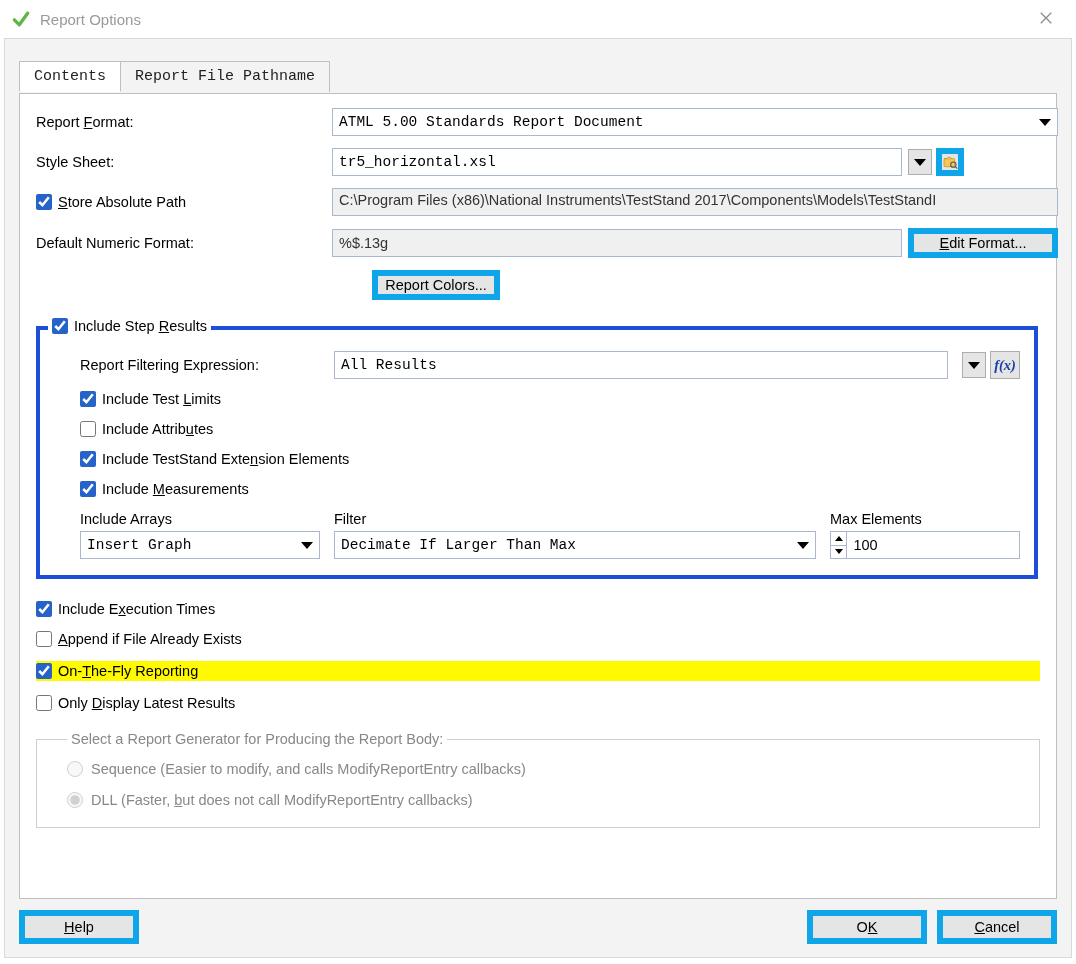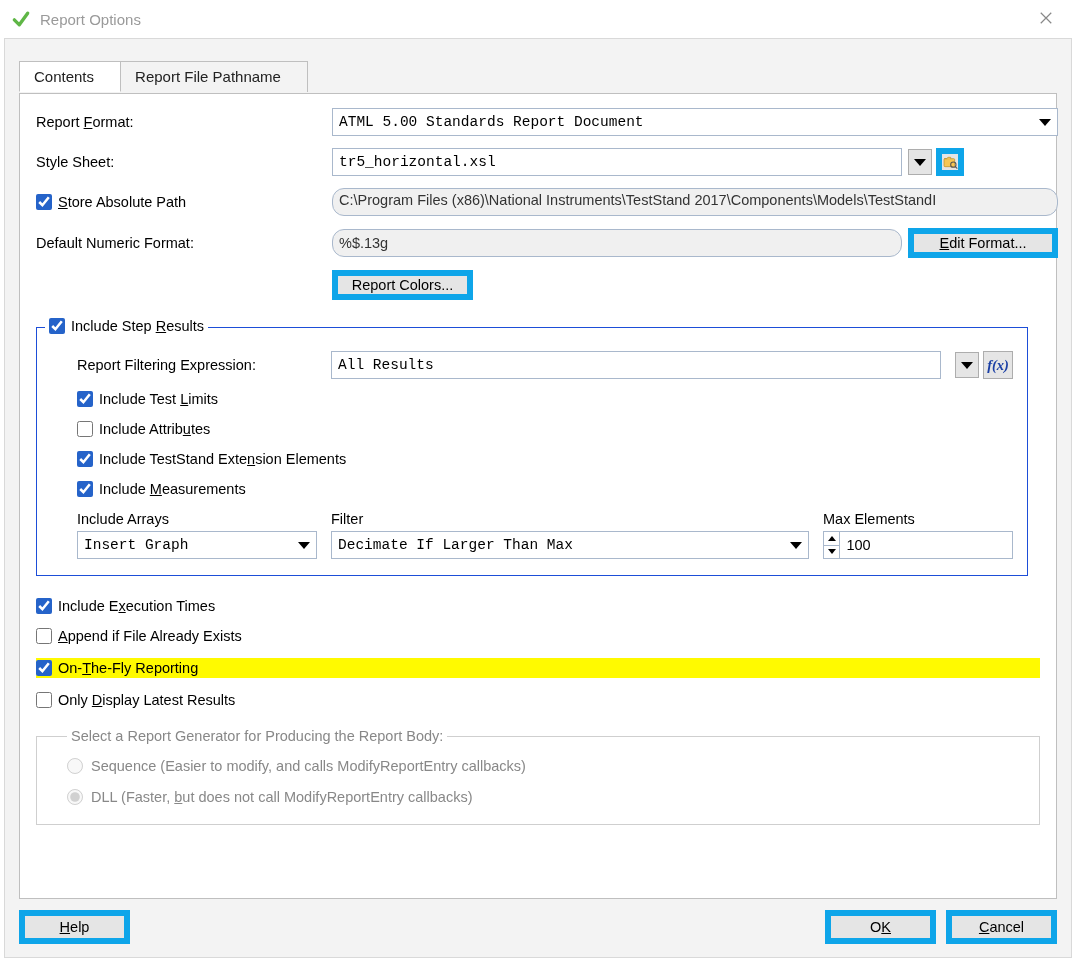--- a/index.html
+++ b/index.html
@@ -45,28 +45,29 @@
     background: #f3f3f3;
   }
   .tab-strip {
     display: flex;
     position: relative;
     top: 22px;
     left: 14px;
     z-index: 3;
   }
   .tab {
-    padding: 6px 26px 6px 14px;
+    padding: 6px 14px 6px 14px;
     border: 1px solid #bfbfbf;
     border-bottom: none;
     background: #f3f3f3;
     font-size: 15px;
     color: #222;
     cursor: pointer;
     position: relative;
+    font-family: Liberation Mono, monospace;
   }
   .tab.active {
     background: #ffffff;
     border-bottom: 1px solid #fff;
     z-index: 5;
   }
   .tab + .tab { margin-left: -1px; }
   .panel {
     position: absolute;
     left: 14px; right: 14px;
@@ -106,21 +107,20 @@
     width: 0; height: 0;
     border-left: 6px solid transparent;
     border-right: 6px solid transparent;
     border-top: 7px solid #000;
   }
   .txt-readonly {
     background: #f0f0f0;
     color: #333;
     overflow: hidden;
     white-space: nowrap;
-    border-radius: 12px;
   }
   .btn {
     height: 30px;
     min-width: 80px;
     padding: 0 14px;
     background: #e5e5e5;
     border: 6px solid #0ea5e9;
     font: inherit;
     cursor: pointer;
     display: inline-flex;
@@ -146,22 +146,22 @@
     align-items: center;
     gap: 8px;
     color: #888;
   }
   .radio input {
     width: 16px; height: 16px;
     margin: 0;
     accent-color: #888;
   }
   fieldset.group {
-    border: 1px solid #1d4ed8;
-    margin: 18px 12px 0 0;
+    border: 4px solid #1d4ed8;
+    margin: 18px 2px 0 0;
     padding: 14px 14px 16px 14px;
     position: relative;
   }
   fieldset.group > legend {
     padding: 0 4px;
     margin-left: -6px;
   }
   .filter-row {
     display: grid;
     grid-template-columns: 240px 1fr auto;
@@ -244,21 +244,21 @@
   }
   .footer {
     position: absolute;
     left: 14px; right: 14px;
     bottom: 10px;
     height: 40px;
     display: flex;
     align-items: center;
   }
   .footer .spacer { flex: 1; }
-  .footer .btn { width: 111px; height: 34px; }
+  .footer .btn { width: 120px; height: 34px; }
   .footer .btn + .btn { margin-left: 10px; }
   .fx-btn {
     height: 28px; width: 30px;
     border: 1px solid #adadad;
     background: #e5e5e5;
     display: inline-flex;
     align-items: center; justify-content: center;
     font-style: italic;
     font-family: Liberation Serif, serif;
     color: #1a3fa5;
@@ -338,21 +338,21 @@
       <div class="lbl">Default Numeric Format:</div>
       <input class="txt txt-readonly" style="width: 570px;" value="%$.13g">
       <div style="grid-column:3 / span 2;">
         <button class="btn" style="width:150px;">
           <span><span class="und">E</span>dit Format...</span>
         </button>
       </div>
 
       <div></div>
       <div>
-        <button class="btn" style="width:141px;">Report Colors...</button>
+        <button class="btn" style="width:128px;margin-left:40px;">Report Colors...</button>
       </div>
       <div></div>
         <div></div>
     </div>
 
     <fieldset class="group">
       <legend>
         <label class="cbox">
           <input type="checkbox" checked="" style="">
           <span>Include Step <span class="und">R</span>esults</span>

